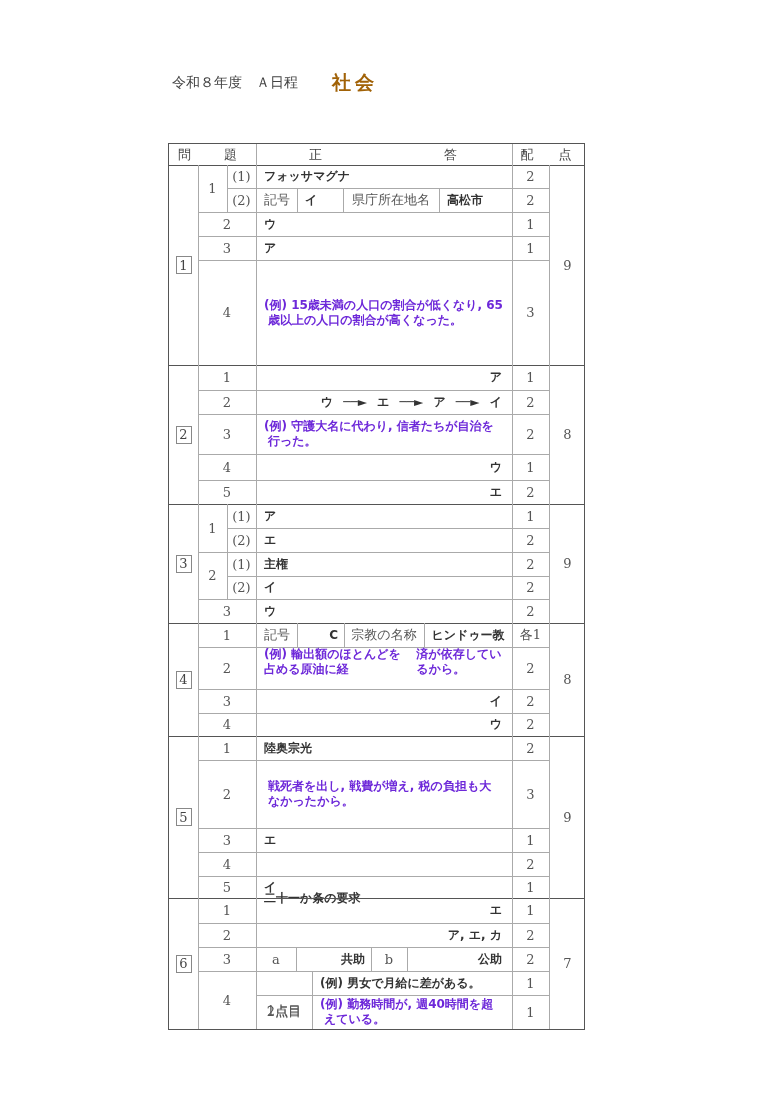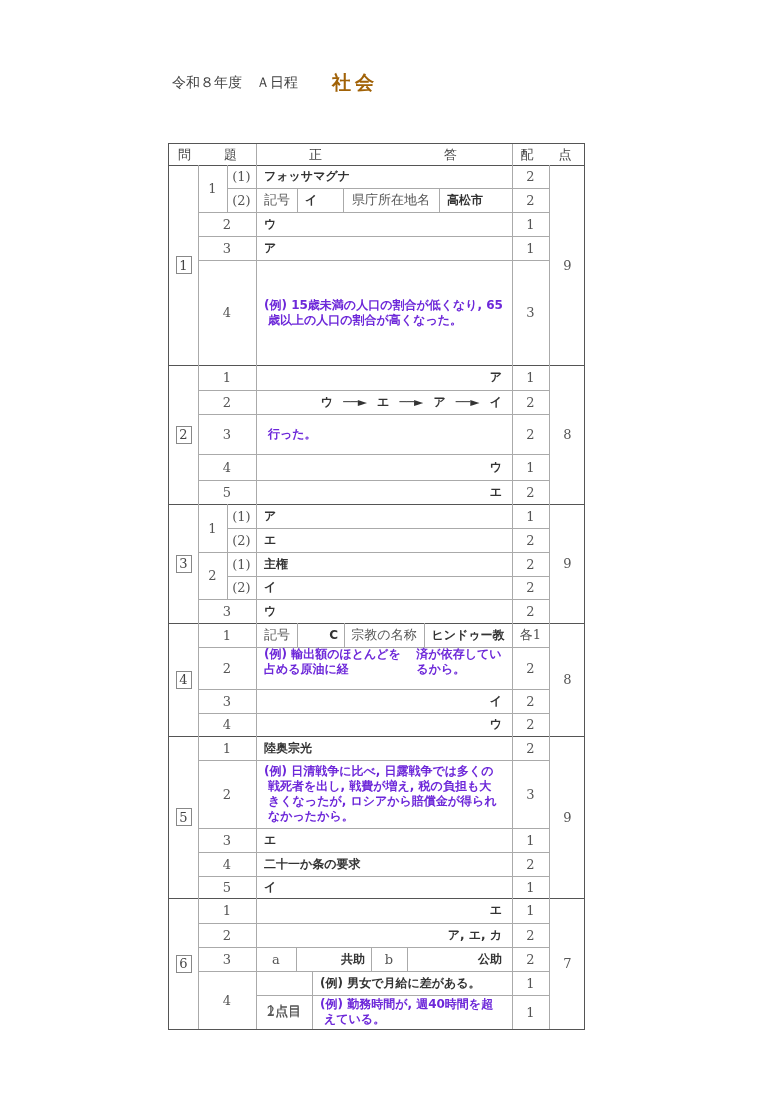--- a/index.html
+++ b/index.html
@@ -93,20 +93,21 @@
     <div class="cell c lbl" style="left:29px;top:221px;width:58px;height:25px;">1</div>
     <div class="cell r ans" style="left:87px;top:221px;width:256px;height:25px;">ア</div>
     <div class="cell c lbl" style="left:343px;top:221px;width:37px;height:25px;">1</div>
     <div class="hl" style="left:29px;top:246px;width:351px;"></div>
     <div class="cell c lbl" style="left:29px;top:246px;width:58px;height:24px;">2</div>
     <div class="cell r ans" style="left:87px;top:246px;width:256px;height:24px;word-spacing:6px;">ウ ──► エ ──► ア ──► イ</div>
     <div class="cell c lbl" style="left:343px;top:246px;width:37px;height:24px;">2</div>
     <div class="hl" style="left:29px;top:270px;width:351px;"></div>
     <div class="cell c lbl" style="left:29px;top:270px;width:58px;height:40px;">3</div>
     <div class="cell answ" style="left:87px;top:270px;width:256px;height:40px;flex-direction:column;align-items:flex-start;justify-content:center;">
+      <span>(例) 守護大名に代わり, 信者たちが自治を</span>
       <span style="padding-left:4px;">行った。</span>
     </div>
     <div class="cell c lbl" style="left:343px;top:270px;width:37px;height:40px;">2</div>
     <div class="hl" style="left:29px;top:310px;width:351px;"></div>
     <div class="cell c lbl" style="left:29px;top:310px;width:58px;height:26px;">4</div>
     <div class="cell r ans" style="left:87px;top:310px;width:256px;height:26px;">ウ</div>
     <div class="cell c lbl" style="left:343px;top:310px;width:37px;height:26px;">1</div>
     <div class="hl" style="left:29px;top:336px;width:351px;"></div>
     <div class="cell c lbl" style="left:29px;top:336px;width:58px;height:24px;">5</div>
     <div class="cell r ans" style="left:87px;top:336px;width:256px;height:24px;">エ</div>
@@ -192,33 +193,31 @@
     <div class="cell c" style="left:0;top:592px;width:29px;height:162px;">
         <span class="secbox">5</span>
       </div>
     <div class="vl" style="left:29px;top:592px;height:162px;"></div>
     <div class="cell c lbl" style="left:29px;top:592px;width:58px;height:24px;">1</div>
     <div class="cell l ans" style="left:87px;top:592px;width:256px;height:24px;">陸奥宗光</div>
     <div class="cell c lbl" style="left:343px;top:592px;width:37px;height:24px;">2</div>
     <div class="hl" style="left:29px;top:616px;width:351px;"></div>
     <div class="cell c lbl" style="left:29px;top:616px;width:58px;height:68px;">2</div>
     <div class="cell answ" style="left:87px;top:616px;width:256px;height:68px;flex-direction:column;align-items:flex-start;justify-content:center;">
-      <span>(例) 日清戦争に比べ, 日露戦争では多くの</span>
       <span style="padding-left:4px;">戦死者を出し, 戦費が増え, 税の負担も大</span>
-      <span style="padding-left:4px;">きくなったが, ロシアから賠償金が得られ</span>
       <span style="padding-left:4px;">なかったから。</span>
     </div>
     <div class="cell c lbl" style="left:343px;top:616px;width:37px;height:68px;">3</div>
     <div class="hl" style="left:29px;top:684px;width:351px;"></div>
     <div class="cell c lbl" style="left:29px;top:684px;width:58px;height:24px;">3</div>
     <div class="cell l ans" style="left:87px;top:684px;width:256px;height:24px;">エ</div>
     <div class="cell c lbl" style="left:343px;top:684px;width:37px;height:24px;">1</div>
     <div class="hl" style="left:29px;top:708px;width:351px;"></div>
     <div class="cell c lbl" style="left:29px;top:708px;width:58px;height:24px;">4</div>
-    <div class="cell l ans" style="left:87px;top:708px;width:256px;height:24px;">二十一か条の要求</div>
+    <div class="cell l ans" style="left:87px;top:742px;width:256px;height:24px;">二十一か条の要求</div>
     <div class="cell c lbl" style="left:343px;top:708px;width:37px;height:24px;">2</div>
     <div class="hl" style="left:29px;top:732px;width:351px;"></div>
     <div class="cell c lbl" style="left:29px;top:732px;width:58px;height:22px;">5</div>
     <div class="cell l ans" style="left:87px;top:732px;width:256px;height:22px;">イ</div>
     <div class="cell c lbl" style="left:343px;top:732px;width:37px;height:22px;">1</div>
     <div class="cell c lbl" style="left:380px;top:592px;width:37px;height:162px;">9</div>
   </div>
   <div class="vl" style="left:87px;top:592px;height:162px;"></div>
   <div class="vl" style="left:343px;top:592px;height:162px;"></div>
   <div class="vl" style="left:380px;top:592px;height:162px;"></div>

